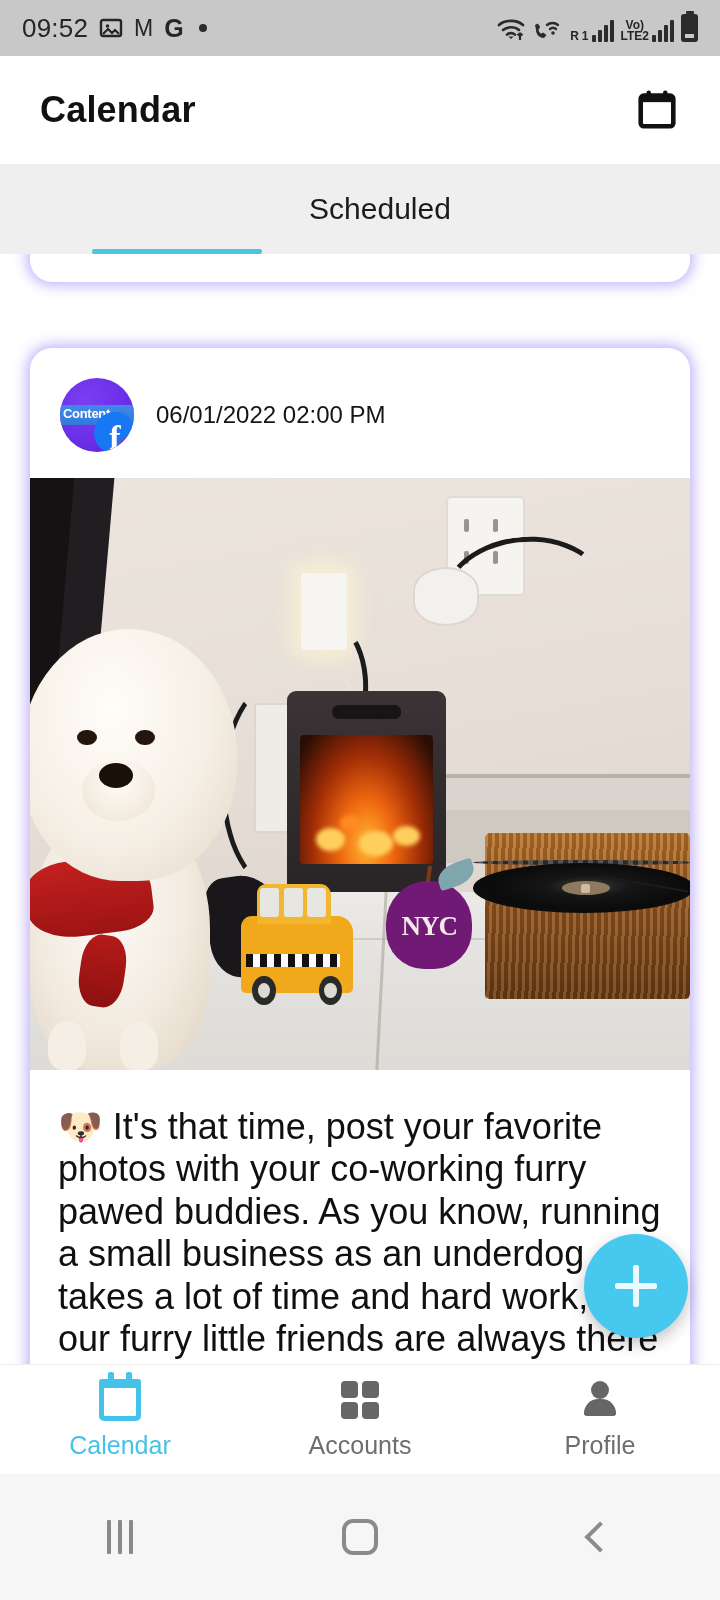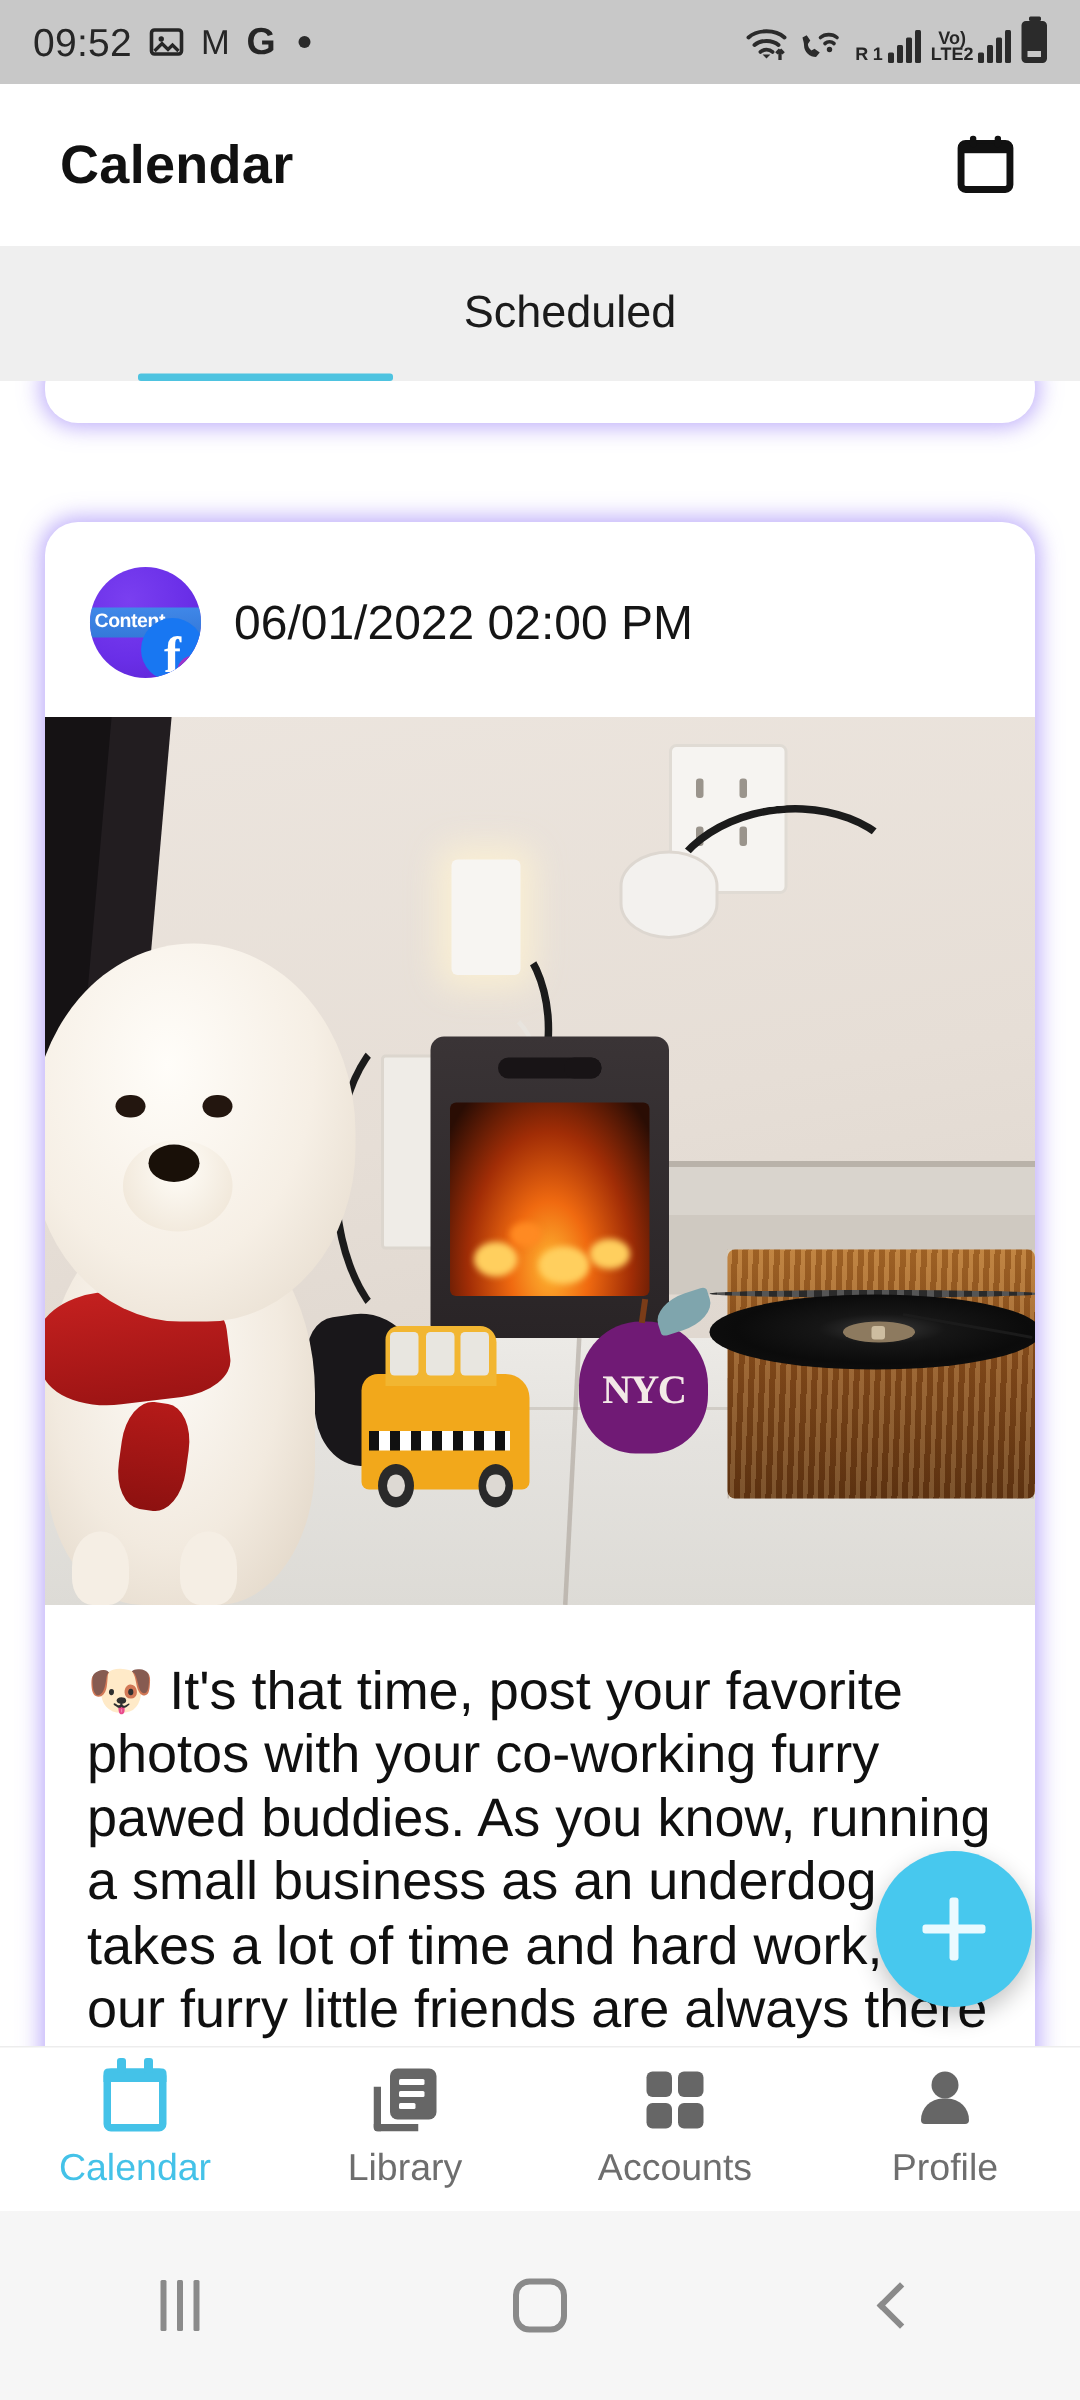--- a/index.html
+++ b/index.html
@@ -81,21 +81,21 @@
   }
   .fb-badge {
     position:absolute; right:-2px; bottom:-2px; width:42px; height:42px; border-radius:50%;
     background:#1877f2; display:flex; align-items:flex-end; justify-content:center;
     color:#fff; font-size:34px; font-weight:700; font-family:"Liberation Serif",serif; line-height:.95;
   }
   .fb-inf {
     position:absolute; right:-4px; bottom:-5px; width:22px; height:22px; border-radius:50%;
     background:#a033c8; color:#fff; font-size:13px; display:flex; align-items:center; justify-content:center;
   }
-  .post-date { font-size: 32px; color:#151515; }
+  .post-date { font-size: 24px; color:#151515; }
 
   .post-media { width:100%; height: 592px; position:relative; overflow:hidden; background:#efe9e4; }
   .post-caption {
     padding: 36px 28px 34px 28px; font-size: 36px; line-height: 1.18; color:#101010;
   }
 
   
   .scene { position:absolute; inset:0; }
   .wall { position:absolute; left:0; top:0; right:0; height:72%;
           background: linear-gradient(170deg,#ece5de 0%,#e6ded6 60%,#ded6ce 100%); }
@@ -415,31 +415,20 @@
   <div class="bottomnav">
 
     <div class="nav-item active">
       <span class="nav-icon ni-cal">
         <i class="tick a"></i>
           <i class="tick b"></i>
       </span>
       <span class="nav-label">Calendar</span>
     </div>
 
-    <div class="nav-item">
-      <span class="nav-icon">
-        <span class="ni-lib-back"></span>
-        <span class="ni-lib-front">
-          <i style="top:7px;width:17px"></i>
-          <i style="top:15px;width:17px"></i>
-          <i style="top:23px;width:11px"></i>
-        </span>
-      </span>
-      <span class="nav-label">Library</span>
-    </div>
 
     <div class="nav-item">
       <span class="nav-icon ni-acc">
         <i style="left:2px;top:2px"></i>
           <i style="right:2px;top:2px"></i>
         <i style="left:2px;bottom:2px"></i>
           <i style="right:2px;bottom:2px"></i>
       </span>
       <span class="nav-label">Accounts</span>
     </div>

